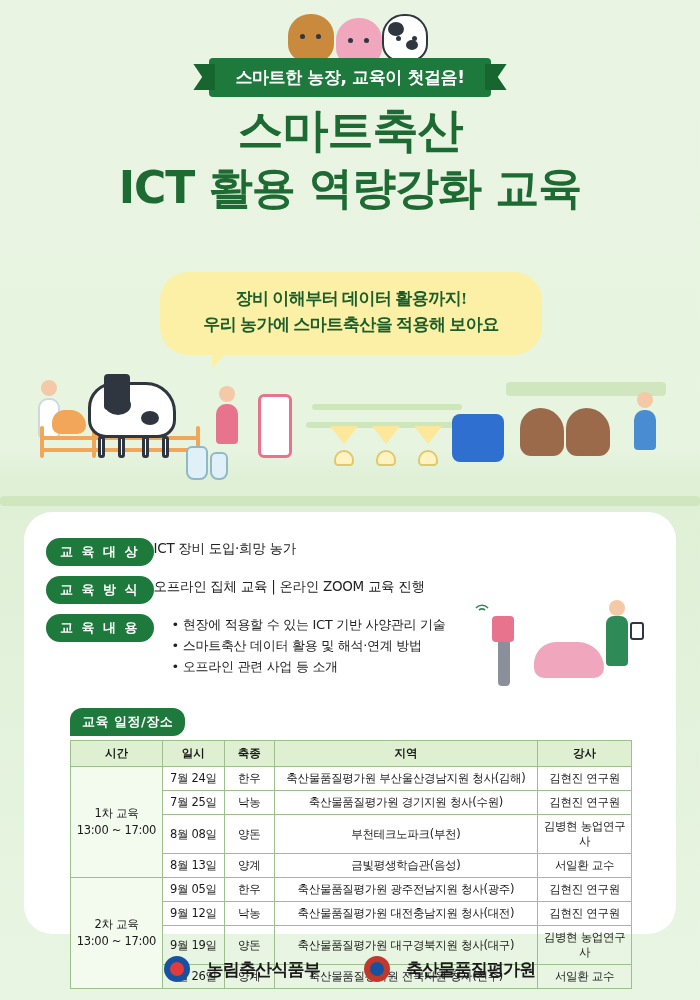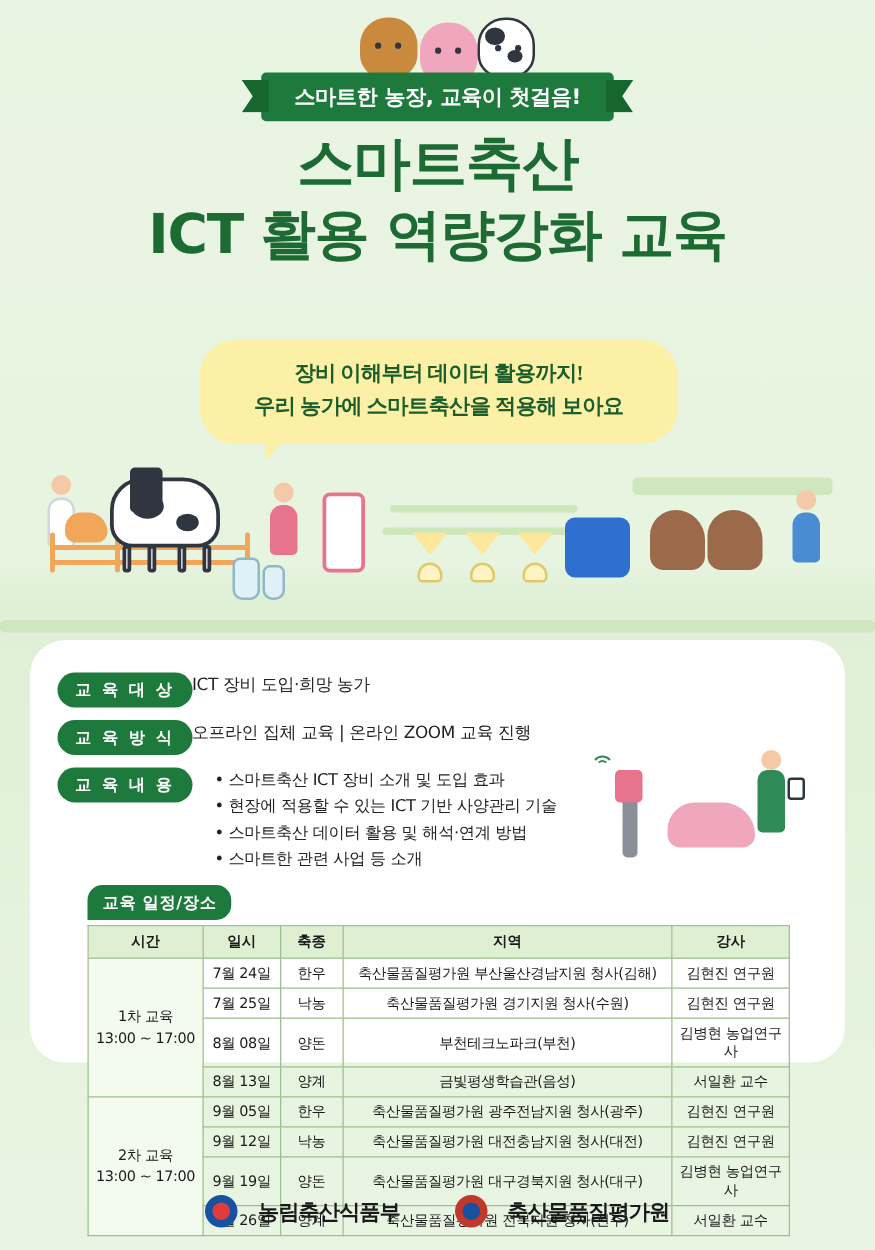--- a/index.html
+++ b/index.html
@@ -80,21 +80,21 @@
   .lamp { position: absolute; border-left: 14px solid transparent; border-right: 14px solid transparent; border-top: 18px solid #fce79a; }
   .rail { position: absolute; background: #cde6ba; border-radius: 3px; height: 6px; }
   .robot { position: absolute; background: #2f6fd0; border-radius: 8px; }
   .milk-can { position: absolute; background: #dff0f6; border: 2px solid #8fb8c8; border-radius: 6px 6px 8px 8px; }
   .hog { position: absolute; background: #9a6a4a; border-radius: 26px 30px 14px 14px; }
   .screen-kiosk { position: absolute; width: 34px; height: 64px; background: #ffffff; border: 3px solid #e8738c; border-radius: 6px; }
   .wifi { position: absolute; width: 16px; height: 16px; }
 
   
   .card {
-    position: absolute; top: 512px; left: 24px; width: 652px; height: 338px;
+    position: absolute; top: 512px; left: 24px; width: 652px; height: 422px;
     background: #ffffff; border-radius: 28px;
   }
 
   .info-row { position: absolute; display: flex; align-items: flex-start; }
   .tag {
     background: #1e7a3c; color: #fff; font-size: 13px; font-weight: bold;
     border-radius: 14px; padding: 5px 14px; letter-spacing: 2px; white-space: nowrap;
     text-align: center; min-width: 104px;
   }
   .info-text { font-size: 13.5px; color: #222; line-height: 1.5; letter-spacing: -0.3px; }
@@ -231,24 +231,23 @@
     </div>
 
     <div class="info-row" style="left:22px; top:64px;">
       <span class="tag">교 육  방 식</span>
       <span class="info-text">오프라인 집체 교육 | 온라인 ZOOM 교육 진행</span>
     </div>
 
     <div class="info-row" style="left:22px; top:102px;">
       <span class="tag">교 육  내 용</span>
       <ul class="bullets" style="margin-left:18px;">
-        <li>스마트축산 ICT 장비 소개 및 도입 효과</li>
         <li>현장에 적용할 수 있는 ICT 기반 사양관리 기술</li>
         <li>스마트축산 데이터 활용 및 해석·연계 방법</li>
-        <li>스마트한 관련 사업 등 소개</li>
+        <li>오프라인 관련 사업 등 소개</li>
       </ul>
     </div>
 
     <div style="position:absolute; right:22px; top:86px; width:180px; height:100px;">
       <div style="position:absolute; left:60px; top:44px; width:70px; height:36px; background:#f0a7bd; border-radius:22px 26px 10px 10px;"></div>
       <div style="position:absolute; left:24px; top:34px; width:12px; height:54px; background:#8a8f99; border-radius:4px;"></div>
       <div style="position:absolute; left:18px; top:18px; width:22px; height:26px; background:#e8738c; border-radius:4px;"></div>
       <div style="position:absolute; left:132px; top:18px; width:22px; height:50px; background:#2e8b57; border-radius:8px 8px 4px 4px;"></div>
       <div style="position:absolute; left:135px; top:2px; width:16px; height:16px; border-radius:50%; background:#f3c9a8;"></div>
       <div style="position:absolute; left:156px; top:24px; width:14px; height:18px; background:#ffffff; border:2px solid #2f3640; border-radius:3px;"></div>

